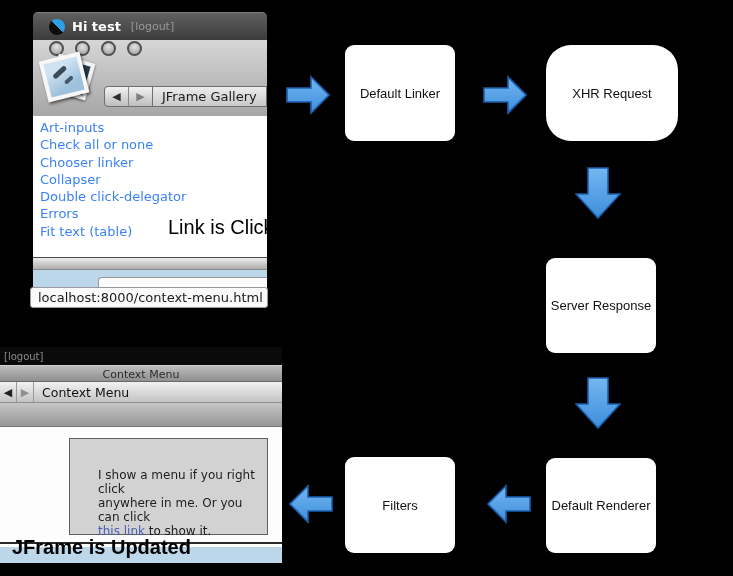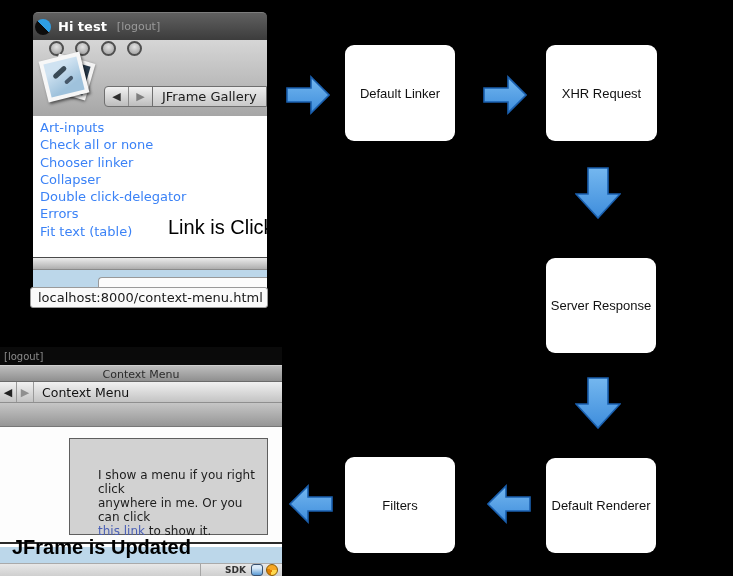--- a/index.html
+++ b/index.html
@@ -5,38 +5,38 @@
   * { margin:0; padding:0; box-sizing:border-box; }
   html,body { background:#000; }
   body { font-family:"DejaVu Sans", sans-serif; }
   #stage { position:relative; width:733px; height:576px; background:#000; overflow:hidden; }
 
   
   .flow-box { position:absolute; background:#fff; border-radius:9px; display:flex;
               align-items:center; justify-content:center; text-align:center;
               font-family:"Liberation Sans", sans-serif; font-size:13px; color:#111; }
   #box-default-linker { left:345px; top:45px;  width:110px; height:96px; }
-  #box-xhr            { left:546px; top:45px;  width:111px; height:96px; }
+  #box-xhr            { left:546px; top:45px;  width:132px; height:96px;border-radius:25px; }
   #box-server         { left:546px; top:258px; width:110px; height:95px; }
   #box-renderer       { left:546px; top:458px; width:110px; height:95px; }
   #box-filters        { left:345px; top:457px; width:110px; height:96px; }
 
   .arrow { position:absolute; }
   #ar1 { left:286px; top:75px; }
   #ar2 { left:483px; top:75px; }
   #ad1 { left:575px; top:167px; }
   #ad2 { left:575px; top:377px; }
   #al1 { left:487px; top:484px; }
   #al2 { left:289px; top:484px; }
 
   
   #shot-top { position:absolute; left:33px; top:12px; width:234px; }
   .tt-header { height:28px; background:linear-gradient(#606060,#3c3c3c);
                border-top:1px solid #7d7d7d; border-radius:5px 5px 0 0;
-               display:flex; align-items:center; padding-left:2px; }
+               display:flex; align-items:center; padding-left:16px; }
   .logo-circle { width:16px; height:16px; border-radius:50%;
                  background:linear-gradient(225deg,#2e9fe6 50%,#0c0c0c 50%); }
   .tt-title { color:#fff; font-size:13px; font-weight:bold; margin-left:7px; }
   .tt-logout { color:#9a9a9a; font-size:11px; margin-left:10px; }
   .tt-toolbar { position:relative; height:76px;
                 background:linear-gradient(#d6d6d6,#a6a6a6); }
   .tb-circle { position:absolute; top:1px; width:15px; height:15px; border-radius:50%;
                background:radial-gradient(circle at 50% 35%, #e3e3e3, #9a9a9a);
                border:2px solid #4f4f4f; }
   .photo-icon { position:absolute; left:6px; top:8px; width:62px; height:62px; }
@@ -232,24 +232,16 @@
     <div class="bb-toolbar2"></div>
     <div class="bb-content">
       <div class="gray-box">
         <div>I show a menu if you right click</div>
         <div>anywhere in me. Or you can click</div>
         <div><span class="inline-link">this link</span><span> to show it.</span></div>
       </div>
     </div>
     <div class="bb-whiteline"></div>
     <div class="bb-bluestrip"></div>
-    <div class="bb-statusbar">
-      <div class="sb-divider"></div>
-      <div class="sb-cluster">
-        <span class="sb-sdk">SDK</span>
-        <span class="sdk-app-icon"></span>
-        <span class="sync-icon"></span>
-      </div>
-    </div>
     <div class="annot-bottom">JFrame is Updated</div>
   </div>
 
 </div>
 
 </body></html>

